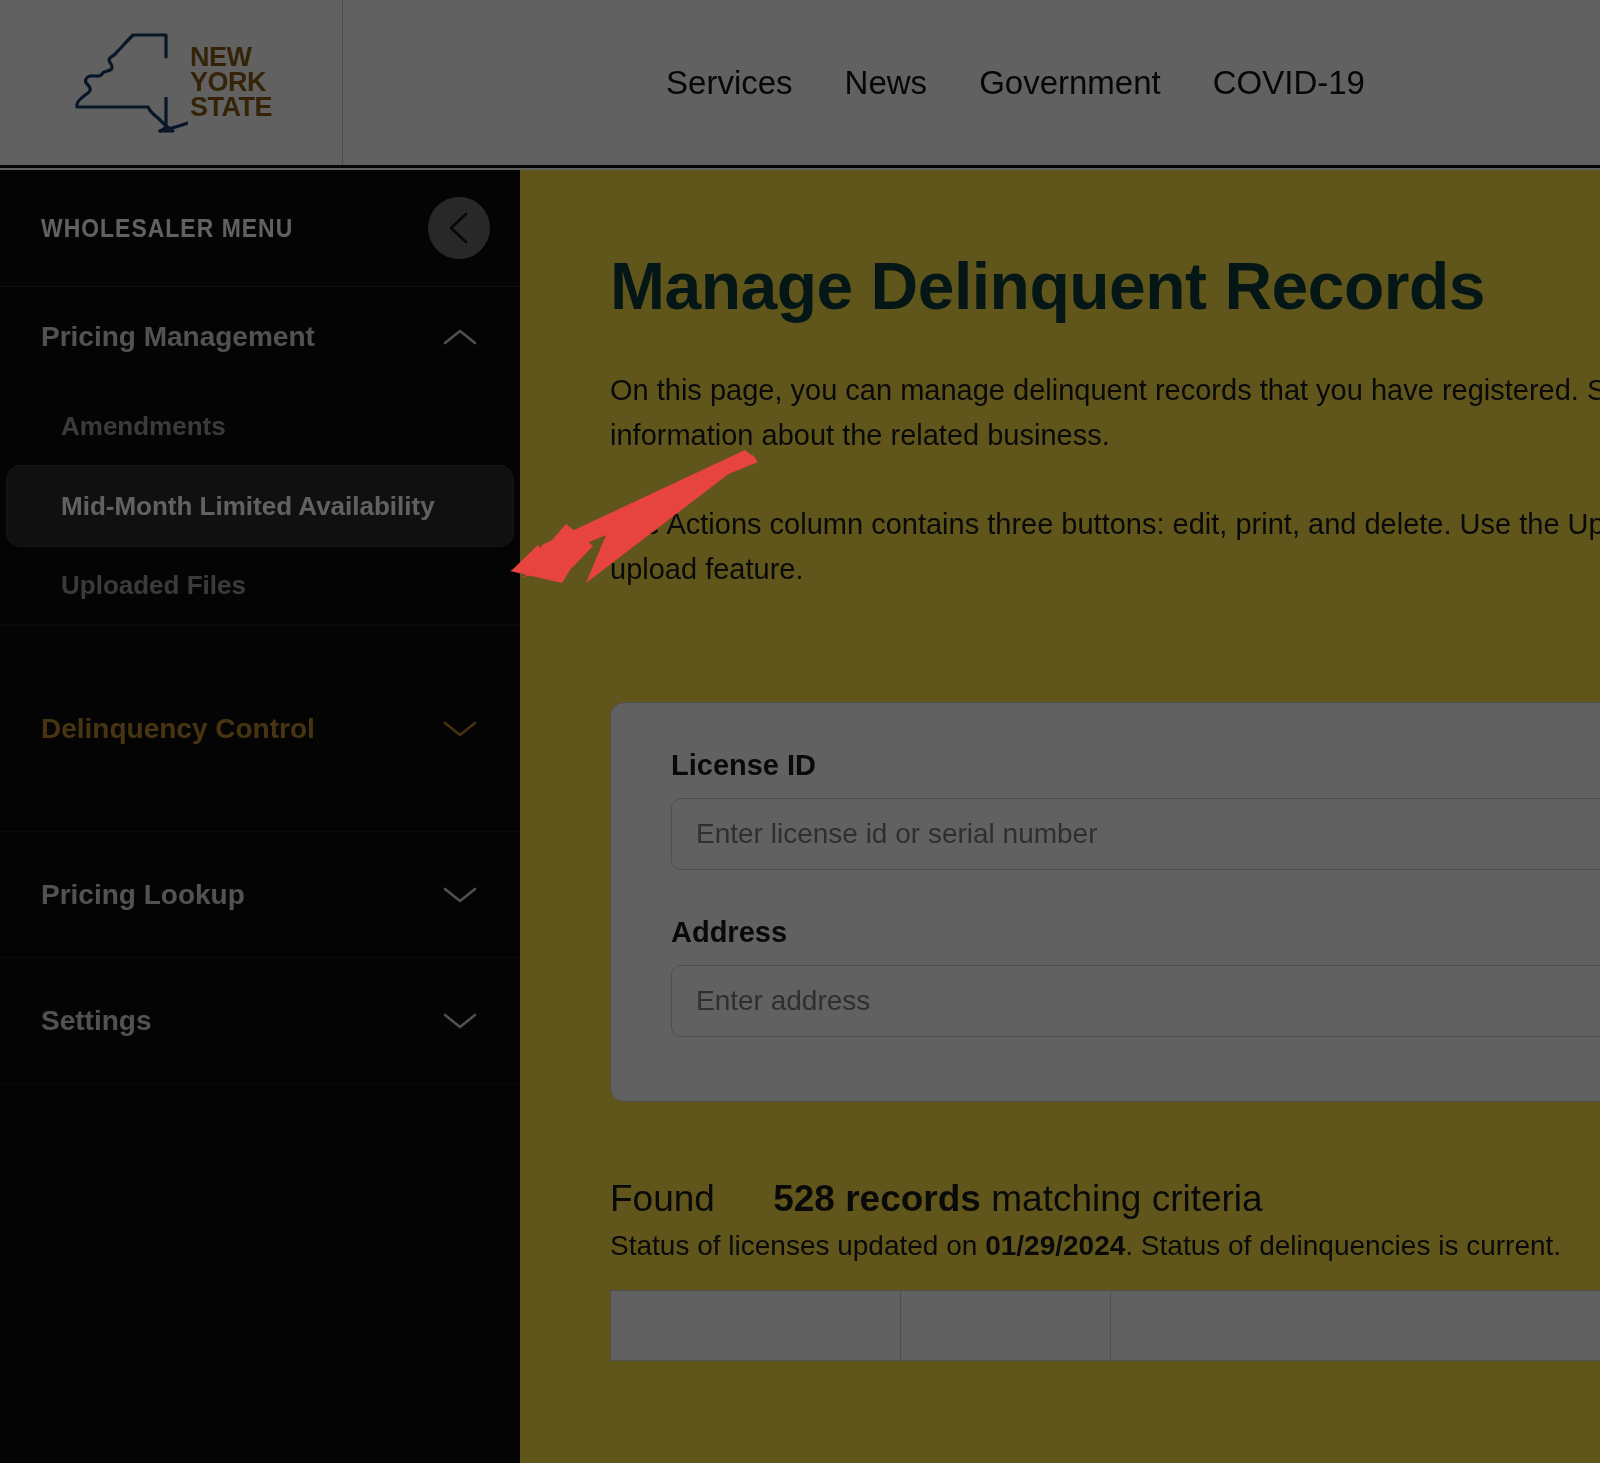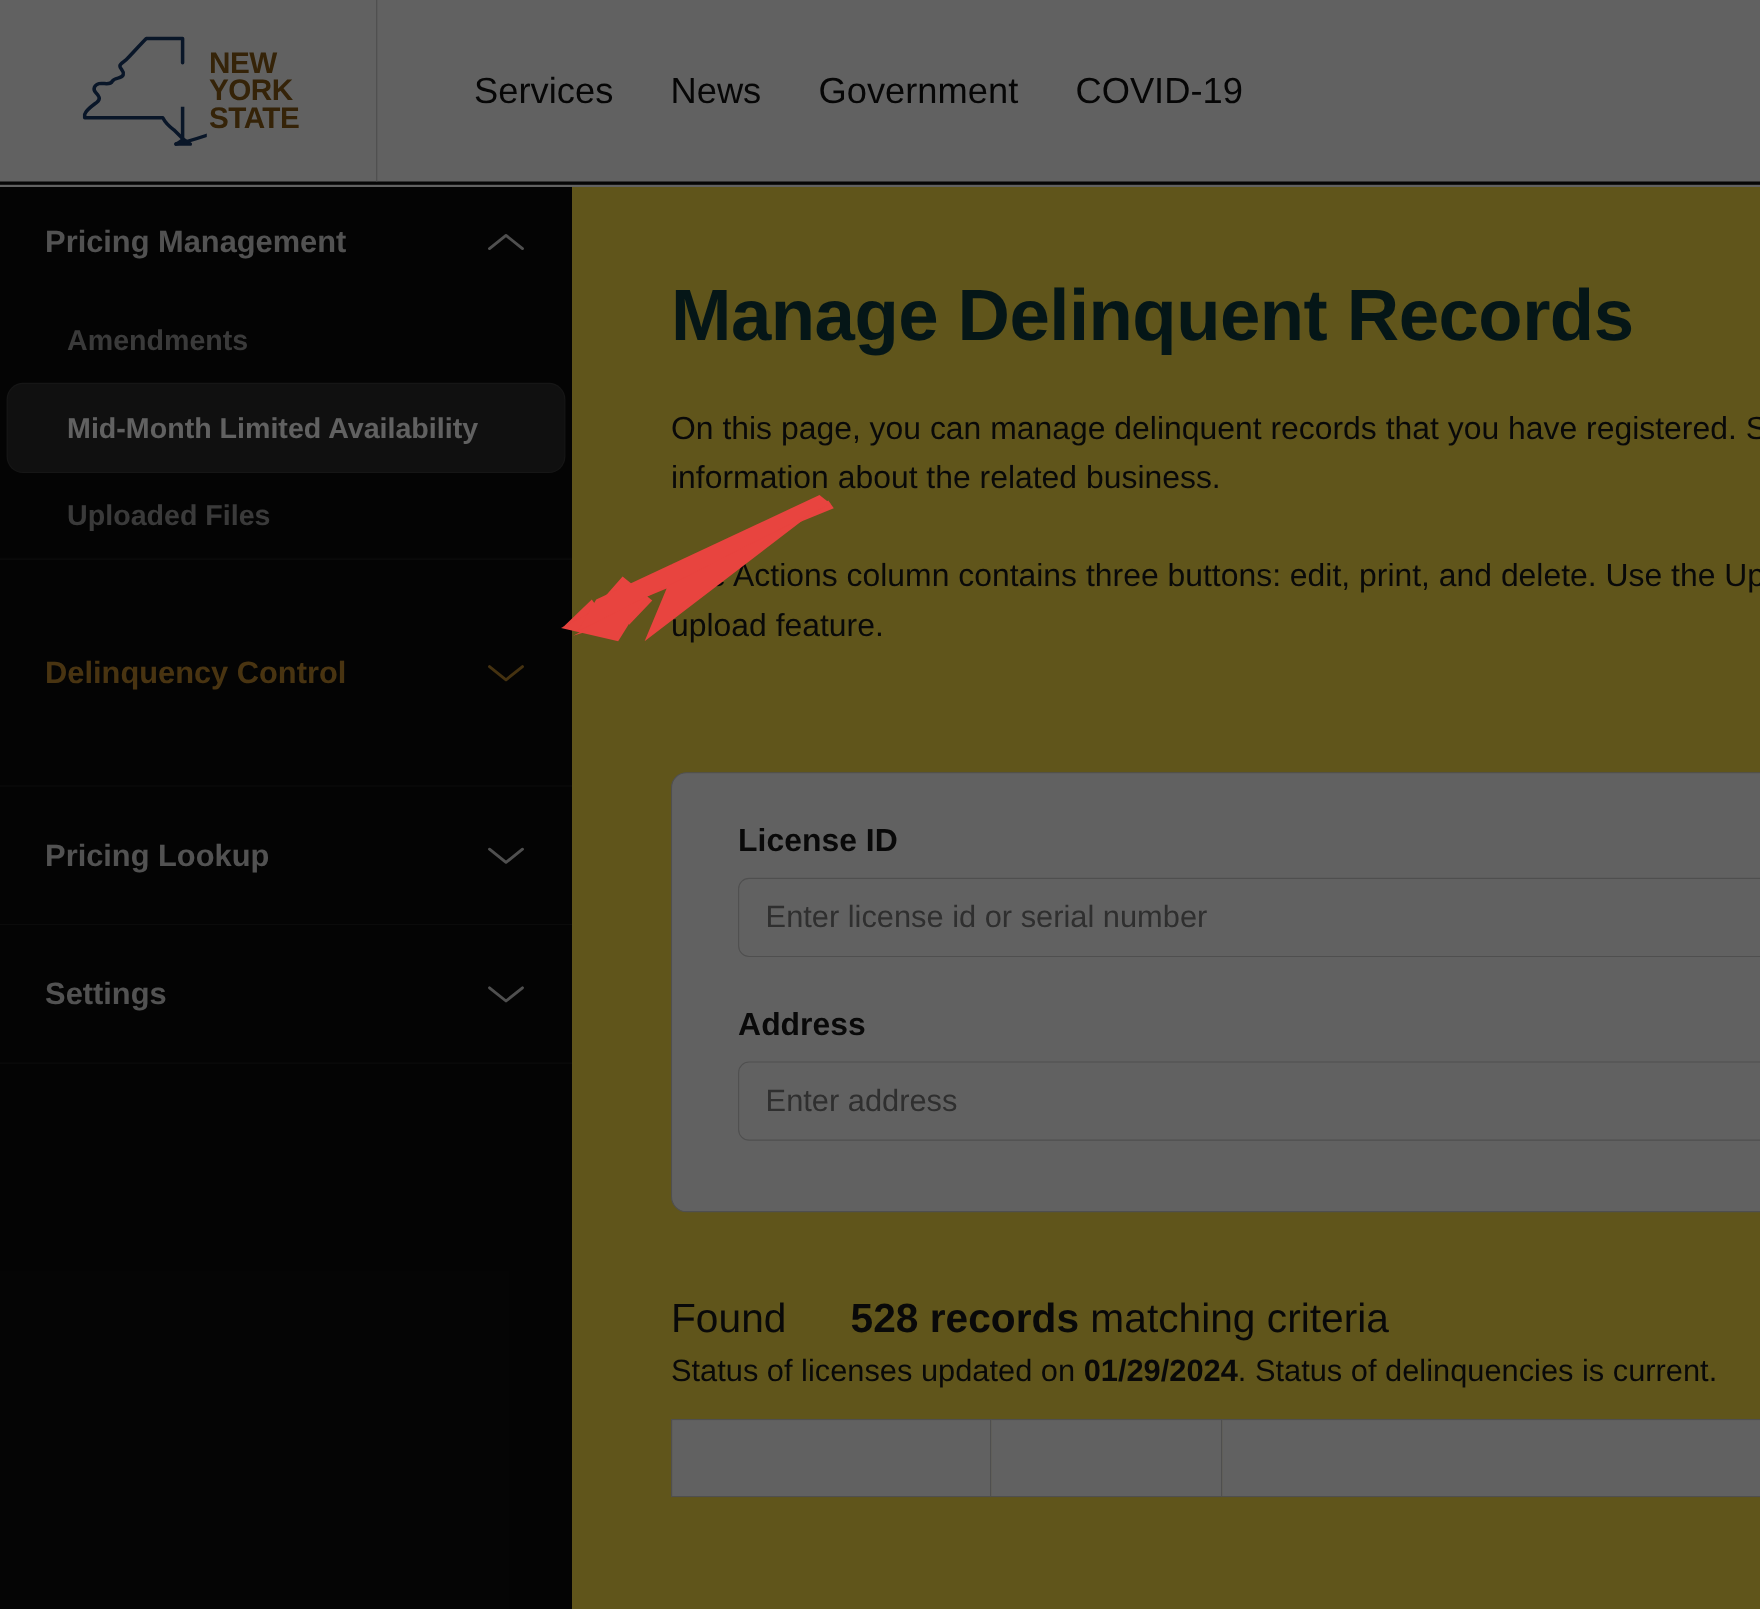--- a/index.html
+++ b/index.html
@@ -53,20 +53,21 @@
     letter-spacing: -0.5px;
     color: #8b5e16;
     text-transform: uppercase;
   }
   #top-nav {
     flex: 1;
     display: flex;
     align-items: center;
     padding-left: 88px;
     gap: 52px;
+    justify-content: center;
   }
   .top-nav-link {
     font-size: 33px;
     color: #111111;
     text-decoration: none;
     font-family: "Liberation Sans", sans-serif;
     white-space: nowrap;
   }
 
   
@@ -289,20 +290,28 @@
     </div>
     <nav id="top-nav">
       <a class="top-nav-link" href="#">Services</a>
       <a class="top-nav-link" href="#">News</a>
       <a class="top-nav-link" href="#">Government</a>
       <a class="top-nav-link" href="#">COVID-19</a>
     </nav>
   </header>
 
   <aside id="sidebar">
+    <div id="sidebar-head">
+      <div id="sidebar-title">WHOLESALER MENU</div>
+      <button id="collapse-btn">
+        <svg width="26" height="36" viewBox="0 0 26 36">
+          <polyline points="20,4 5,18 20,32" fill="none" stroke="#141414" stroke-width="2.6" stroke-linecap="round" stroke-linejoin="round"></polyline>
+        </svg>
+      </button>
+    </div>
 
     <div class="nav-group">
       <div class="nav-parent">
         <span class="label">Pricing Management</span>
         <svg class="chevron" width="38" height="22" viewBox="0 0 38 22">
           <polyline points="4,17 19,5 34,17" fill="none" stroke="#d0d0d0" stroke-width="2.6" stroke-linecap="round" stroke-linejoin="round"></polyline>
         </svg>
       </div>
       <div class="nav-children">
         <div class="nav-child sep-none">Amendments</div>

